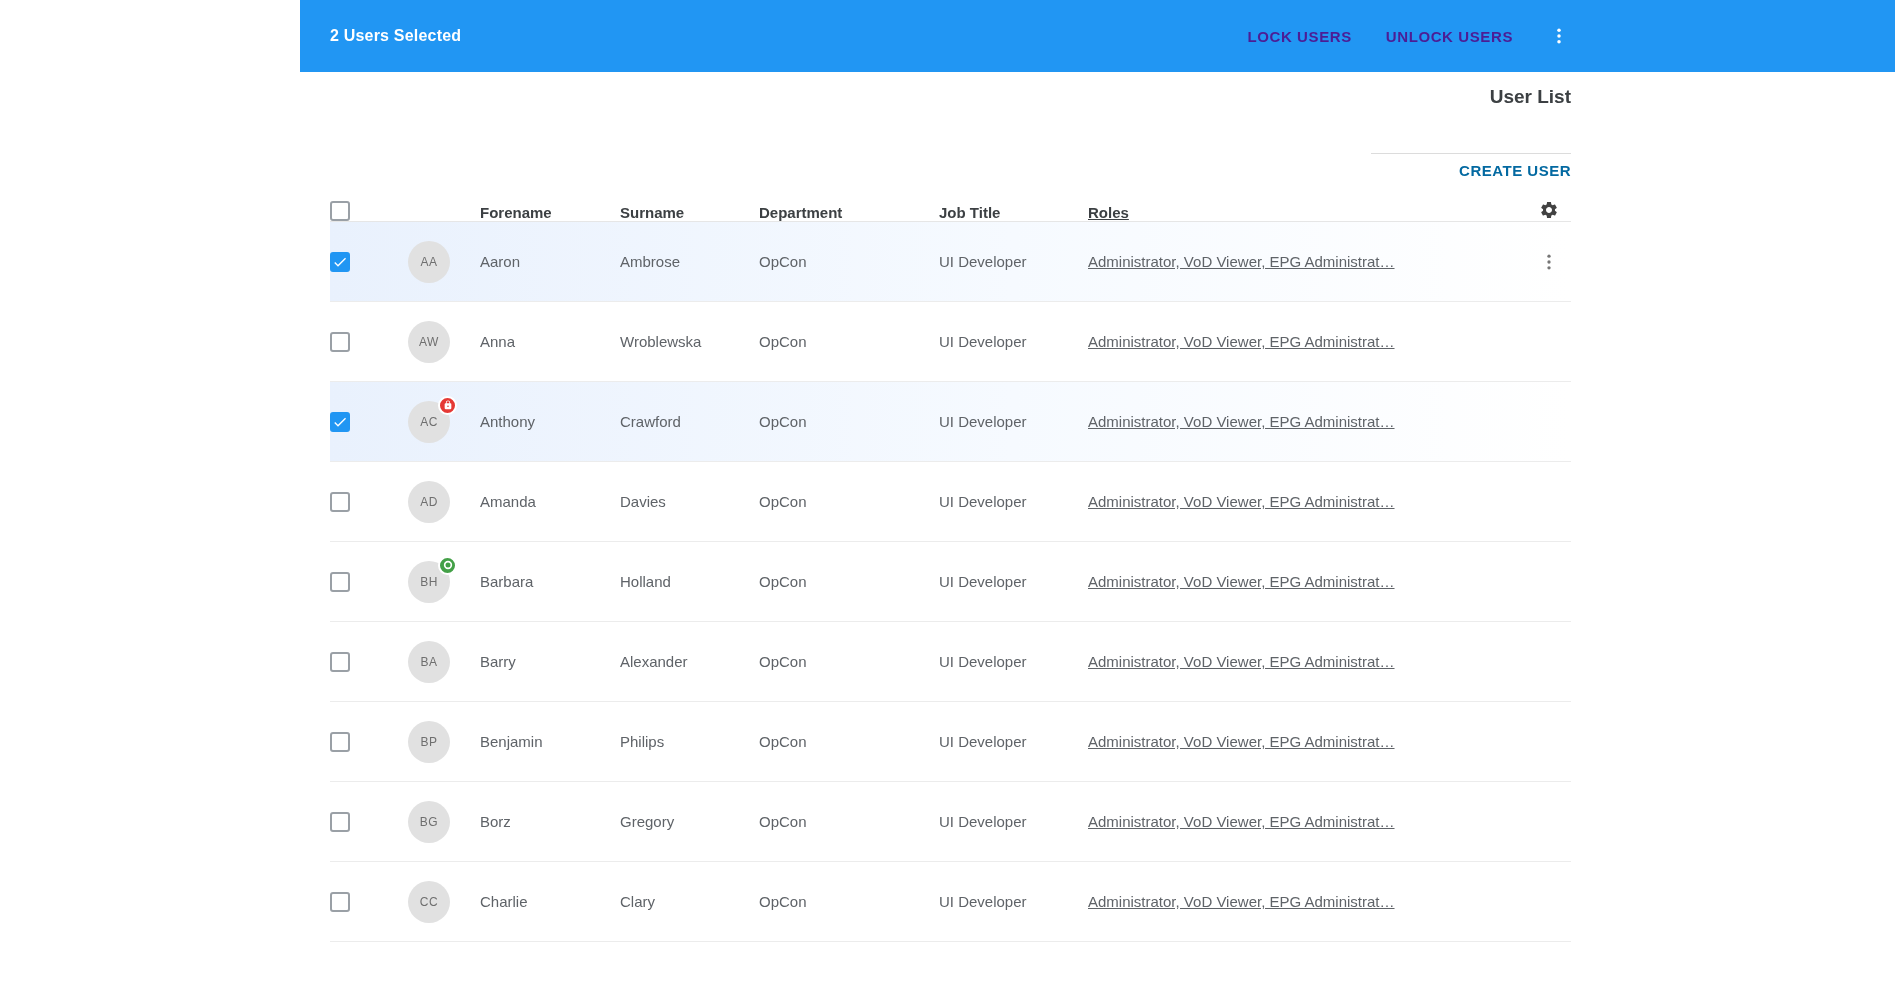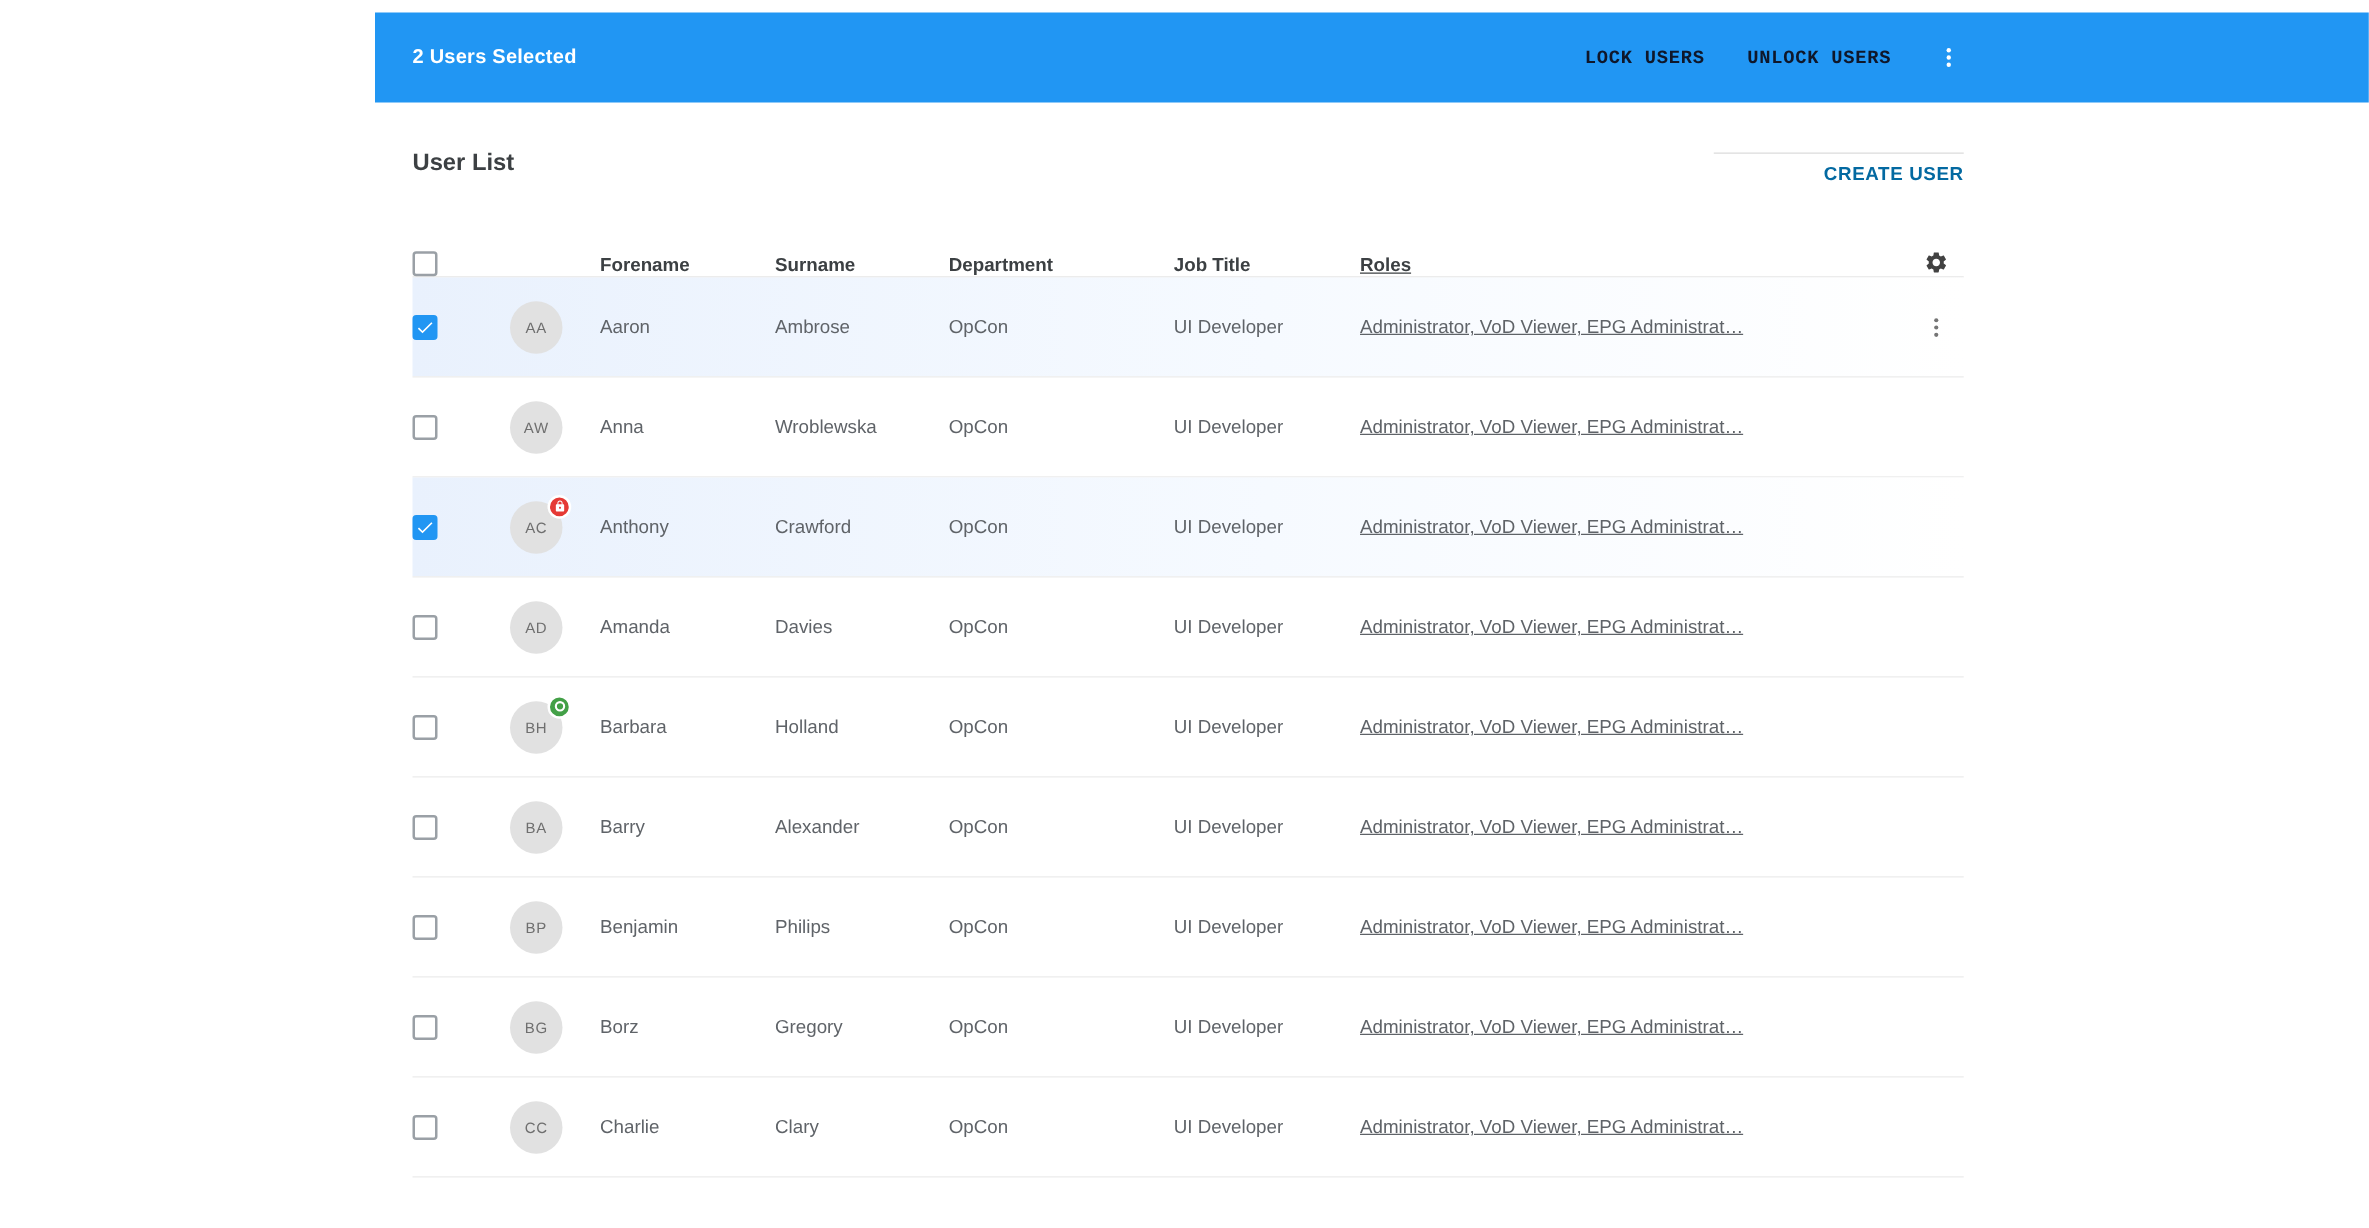--- a/index.html
+++ b/index.html
@@ -1,36 +1,36 @@
 <!DOCTYPE html>
 <html><head>
 <meta charset="utf-8">
 <style>
   * { box-sizing: border-box; margin: 0; padding: 0; }
   html, body { width: 1895px; height: 982px; background: #ffffff; overflow: hidden;
     font-family: "Liberation Sans", sans-serif; }
 
   
-  .appbar { position: absolute; top: 10px; left: 300px; right: 0; height: 72px;
+  .appbar { position: absolute; top: 0; left: 300px; right: 0; height: 72px;
     background: #2196F3; display: flex; align-items: center; }
   .appbar-inner { display: flex; align-items: center; justify-content: space-between;
     width: 100%; padding-left: 30px; padding-right: 324px; }
   .selection-text { color: #ffffff; font-size: 16px; font-weight: 700; letter-spacing: .2px; }
   .appbar-actions { display: flex; align-items: center; gap: 34px; }
-  .bar-btn { color: #0f172a; font-size: 15px; font-weight: 700; letter-spacing: .6px;
+  .bar-btn { color: #4c1d95; font-size: 15px; font-weight: 700; letter-spacing: .6px;
     background: none; border: none; cursor: pointer; text-transform: uppercase;
-    font-family: Liberation Mono, monospace; }
+    font-family: Liberation Sans, sans-serif; }
   .bar-kebab { width: 24px; height: 24px; display: flex; align-items: center;
     justify-content: center; cursor: pointer; }
 
   
   .content { position: absolute; left: 330px; top: 72px; width: 1241px; }
 
   .page-header { display: flex; align-items: flex-end; justify-content: space-between;
-    padding-top: 14px; height: 94px; }
+    padding-top: 14px; height: 94px; flex-direction: column; }
   .page-title { font-size: 19px; font-weight: 700; color: #3c4043; padding-bottom: 24px; }
   .header-right { display: flex; flex-direction: column; align-items: flex-end; gap: 8px;
     padding-bottom: 18px; }
   .search-input { width: 200px; height: 22px; border: none; outline: none;
     border-bottom: 1px solid #dcdcdc; font-size: 14px; color: #5f6368;
     font-family: "Liberation Sans", sans-serif; background: transparent; }
   .create-btn { color: #0369a1; font-size: 15px; font-weight: 700; letter-spacing: .5px;
     background: none; border: none; cursor: pointer; text-transform: uppercase;
     font-family: "Liberation Sans", sans-serif; }
 

